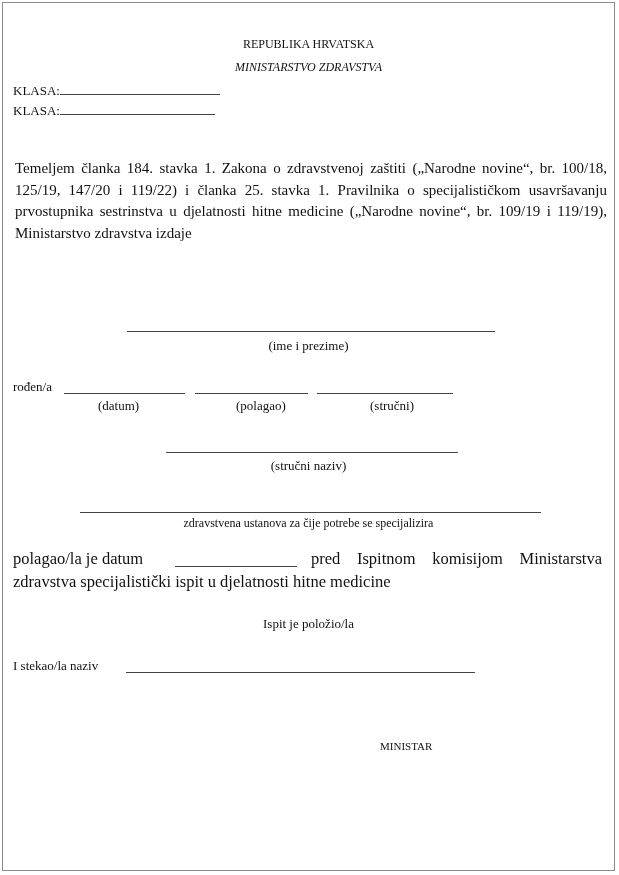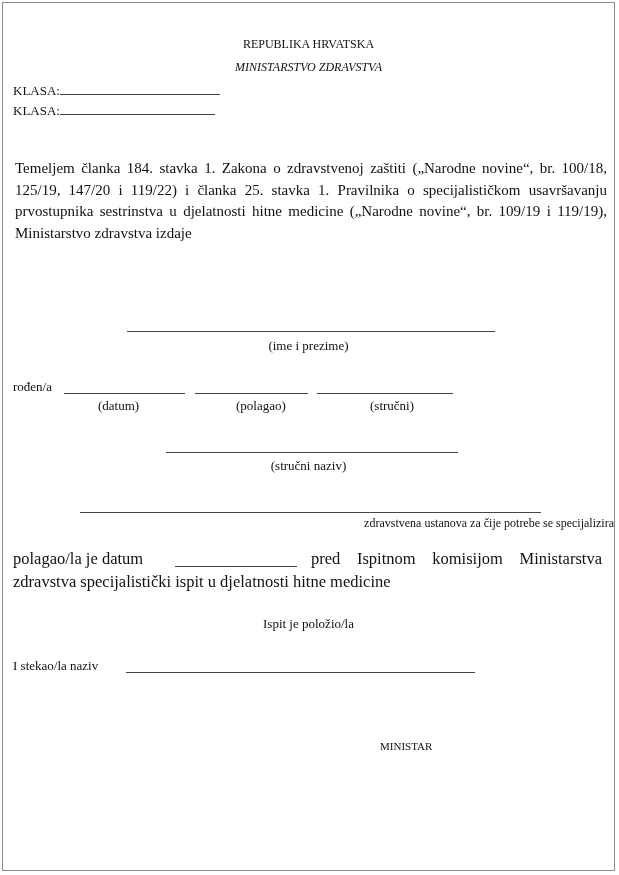--- a/index.html
+++ b/index.html
@@ -4,21 +4,21 @@
   <style>
     html, body { margin: 0; padding: 0; background: #ffffff; }
     body { width: 619px; height: 875px; position: relative; overflow: hidden;
            font-family: "Liberation Serif", "DejaVu Serif", serif; color: #111; }
     .page { position: absolute; left: 2px; top: 2px; width: 613px; height: 869px;
             border: 1px solid #8c8c8c; box-sizing: border-box; background: #fff; }
     .abs { position: absolute; white-space: nowrap; }
     .c { text-align: center; left: 0; right: 0; }
     .t16 { font-size: 12px; line-height: 20px; }
     .t15 { font-size: 13px; line-height: 19px; }
-    .t12 { font-size: 12px; line-height: 15px; text-align: right; }
+    .t12 { font-size: 12px; line-height: 15px; }
     .line { position: absolute; height: 0; border-top: 1px solid #444; }
     .para { position: absolute; left: 12px; width: 592px; font-size: 15px; line-height: 21.5px;
             text-align: justify; white-space: normal; }
     .uline { display: inline-block; border-bottom: 1px solid #444; height: 12px; vertical-align: baseline; }
   </style>
 </head>
 <body>
 
 <div class="page">
 

